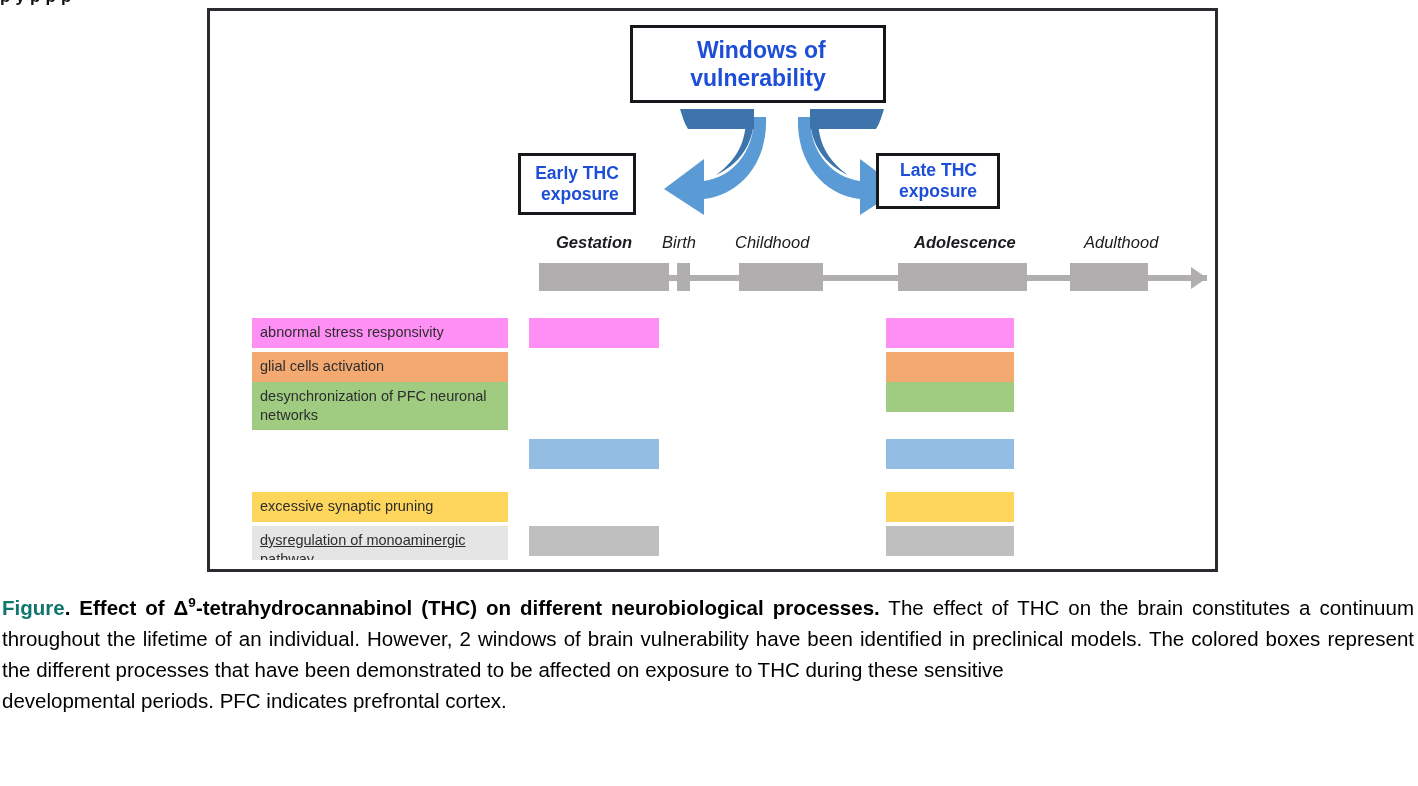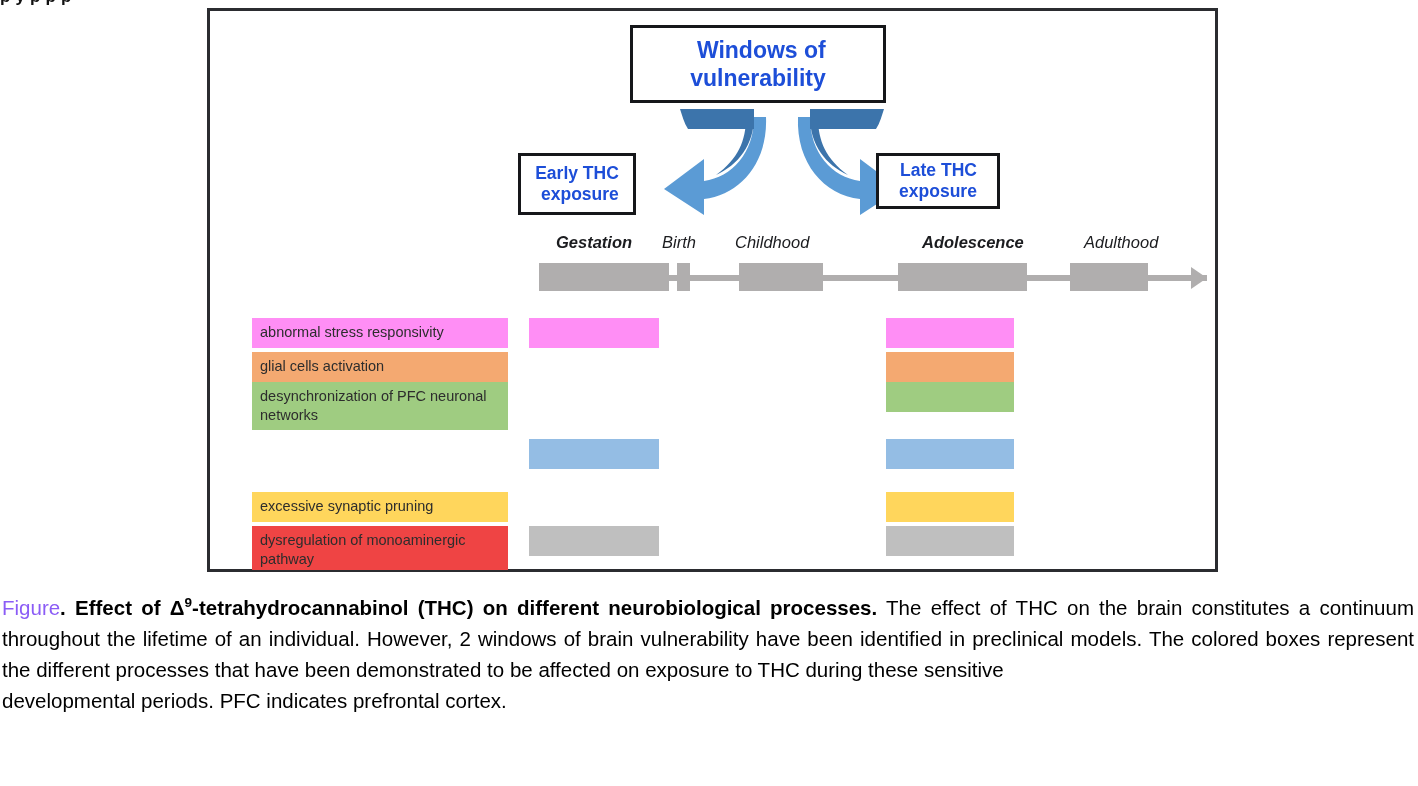--- a/index.html
+++ b/index.html
@@ -149,21 +149,21 @@
     position: absolute;
     left: 2px;
     top: 592px;
     width: 1412px;
     font-size: 20.5px;
     line-height: 1.52;
     color: #000000;
     text-align: justify;
     text-justify: inter-word;
   }
-  .caption .fig-word { color: #8b5cf6; font-weight: normal; }
+  .caption .fig-word { color: #0f766e; font-weight: bold; }
   .caption .bold { font-weight: bold; }
   .caption sup { font-size: .66em; vertical-align: super; line-height: 0; }
   .caption .last-line { text-align: left; }
 </style>
 </head>
 <body>
 
 <div class="clipped-line">
   <span>p  y p                                                                    p                        p</span>
 </div>
@@ -203,21 +203,21 @@
     <div class="timeline">
       <div class="tl-line" style="left:317px; width:668px;"></div>
       <div class="tl-arrowhead" style="left:969px;"></div>
       <div id="tl-stages">
           <div class="tl-label strong" style="left: 334px;">Gestation</div>
           <div class="tl-seg" style="left: 317px; width: 130px; height: 28px;"></div>
           <div class="tl-label" style="left: 440px;">Birth</div>
           <div class="tl-seg" style="left: 455px; width: 13px; height: 28px;"></div>
           <div class="tl-label" style="left: 513px;">Childhood</div>
           <div class="tl-seg" style="left: 517px; width: 84px; height: 28px;"></div>
-          <div class="tl-label strong" style="left: 692px; margin-left: 8px;">Adolescence</div>
+          <div class="tl-label strong" style="left: 692px;">Adolescence</div>
           <div class="tl-seg" style="left: 676px; width: 129px; height: 28px;"></div>
           <div class="tl-label" style="left: 846px; margin-left: 16px;">Adulthood</div>
           <div class="tl-seg" style="left: 848px; width: 78px; height: 28px;"></div>
         </div>
     </div>
 
     <div class="rows" id="rows-container">
         <div class="row" style="top: 0px; height: 30px;">
           <div class="row-label" style="background: rgb(255, 142, 245); height: 30px;">abnormal stress responsivity</div>
           <div class="row-bar bar-early" style="background: rgb(255, 142, 245); height: 30px;"></div>
@@ -233,21 +233,21 @@
         </div>
         <div class="row" style="top: 121px; height: 48px;">
           <div class="row-bar bar-early" style="background: rgb(148, 189, 228); height: 30px;"></div>
           <div class="row-bar bar-late" style="background: rgb(148, 189, 228); height: 30px;"></div>
         </div>
         <div class="row" style="top: 174px; height: 30px;">
           <div class="row-label" style="background: rgb(255, 214, 92); height: 30px;">excessive synaptic pruning</div>
           <div class="row-bar bar-late" style="background: rgb(255, 214, 92); height: 30px;"></div>
         </div>
         <div class="row" style="top: 208px; height: 48px;">
-          <div class="row-label" style="background: #ef4444; height: 44px;">dysregulation of monoaminergic pathway</div>
+          <div class="row-label" style="background: #e5e5e5; height: 34px; text-decoration: underline;">dysregulation of monoaminergic pathway</div>
           <div class="row-bar bar-early" style="background: rgb(191, 191, 191); height: 30px;"></div>
           <div class="row-bar bar-late" style="background: rgb(191, 191, 191); height: 30px;"></div>
         </div>
       </div>
 
   </div>
 </div>
 
 <div class="caption">
   <span class="fig-word">Figure</span><span class="bold">. Effect of Δ</span><sup class="bold">9</sup><span class="bold">-tetrahydrocannabinol (THC) on different neurobiological processes.</span><span> The effect of THC on the brain constitutes a continuum throughout the lifetime of an individual. However, 2 windows of brain vulnerability have been identified in preclinical models. The colored boxes represent the different processes that have been demonstrated to be affected on exposure to THC during these sensitive</span>

